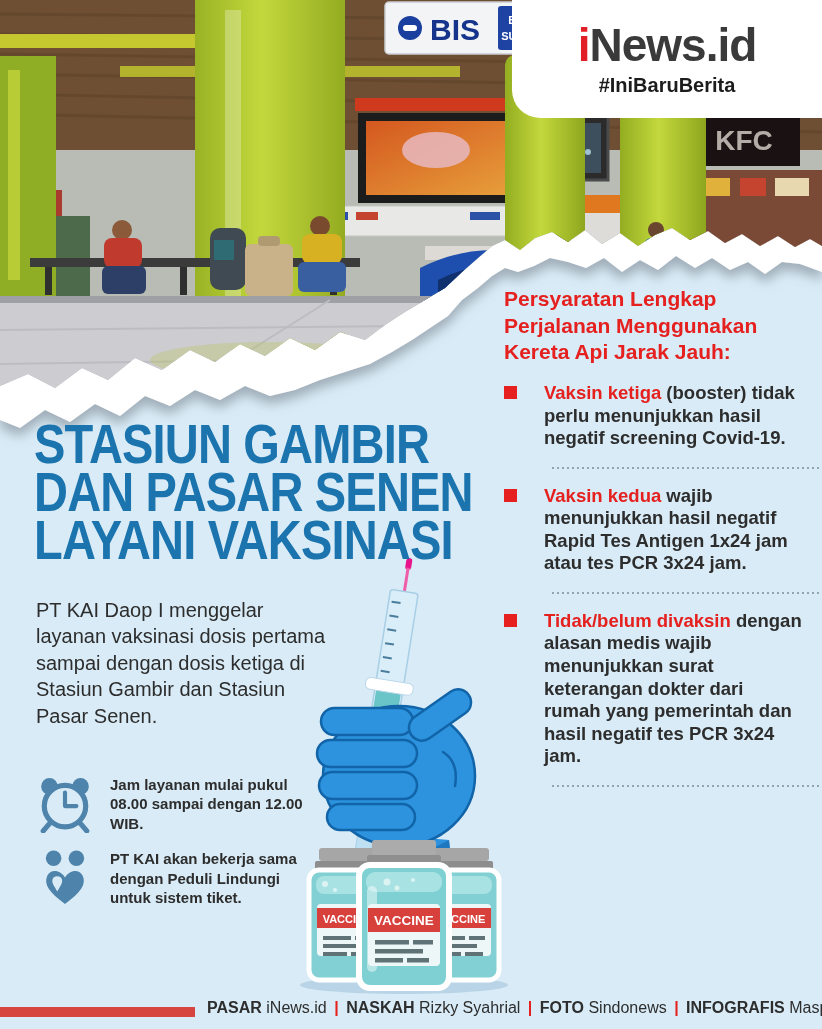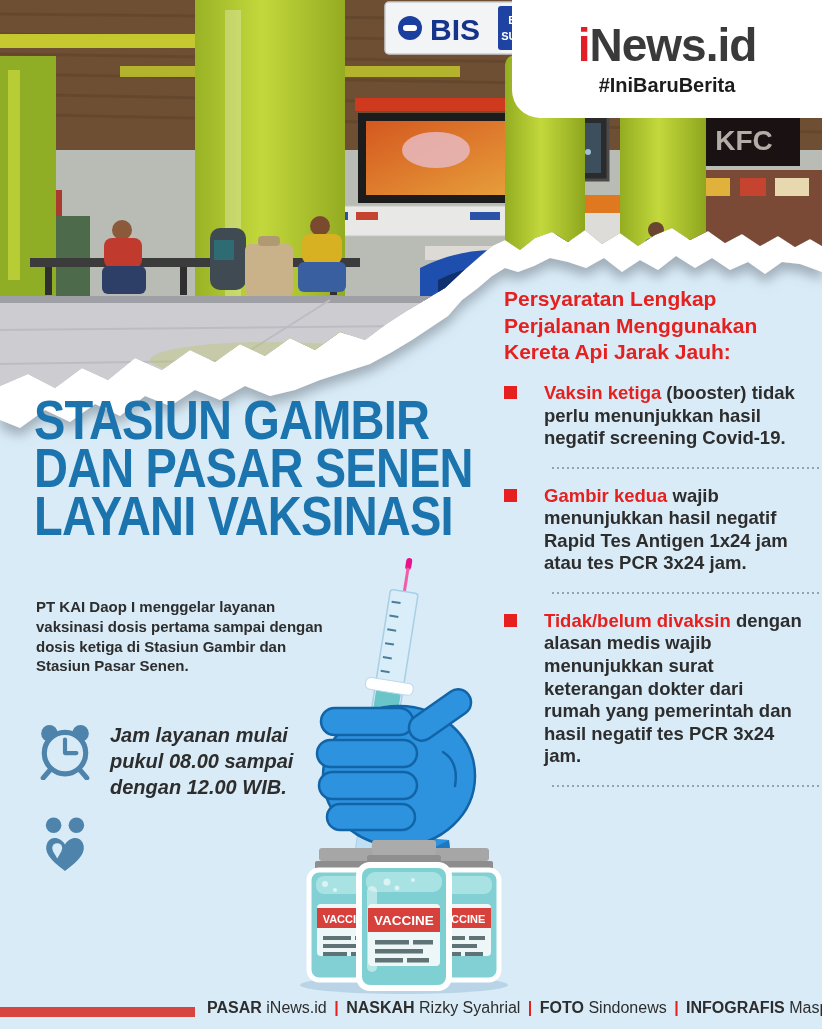--- a/index.html
+++ b/index.html
@@ -12,34 +12,34 @@
   
   .logo-card{
     position:absolute;left:512px;top:0;width:310px;height:118px;z-index:4;
     background:#ffffff;border-radius:0 0 0 28px;
     display:flex;flex-direction:column;align-items:center;justify-content:center;
   }
   .logo{font-size:46px;font-weight:bold;color:#3a3a3a;letter-spacing:-1px;line-height:1;}
   .logo .logo-i{color:#e21e26;}
   .tagline{font-size:20px;font-weight:bold;color:#1c1c1c;margin-top:6px;}
   
-  .headline{position:absolute;left:34px;top:396px;z-index:3;margin:0;}
+  .headline{position:absolute;left:34px;top:420px;z-index:3;margin:0;}
   .headline span{
     display:block;white-space:nowrap;font-size:56px;line-height:48px;
     font-weight:bold;letter-spacing:-1px;color:#1b74ae;
     transform:scaleX(.84);transform-origin:0 50%;
   }
   
   .left-col{position:absolute;left:36px;top:597px;width:302px;z-index:3;}
-  .intro{margin:0;font-size:15px;line-height:1.32;font-weight:bold;color:#2d2d2d;}
+  .intro{margin:0;font-size:20px;line-height:1.32;font-weight:normal;color:#2d2d2d;}
   .info-list{margin-top:46px;}
   .info-item{display:flex;gap:16px;align-items:flex-start;}
   .info-item + .info-item{margin-top:16px;}
   .info-item .icn{flex:0 0 58px;}
-  .info-item p{margin:0;font-size:20px;line-height:1.3;font-weight:bold;color:#2d2d2d;width:212px;font-style:italic;}
+  .info-item p{margin:0;font-size:15px;line-height:1.3;font-weight:bold;color:#2d2d2d;width:212px;}
   
   .illus{position:absolute;left:293px;top:552px;width:222px;height:445px;z-index:2;}
   
   .reqs{position:absolute;left:504px;top:286px;width:308px;z-index:3;}
   .reqs h2{margin:0 0 16px 0;font-size:21px;line-height:1.27;font-weight:bold;color:#e5201e;}
   .req-item{position:relative;padding-left:24px;margin-bottom:9px;width:282px;}
   .req-item .bullet{position:absolute;left:0;top:4px;width:13px;height:13px;background:#e5201e;}
   .req-item p{margin:16px;font-size:18.5px;line-height:1.22;font-weight:bold;color:#2d2d2d;width:258px;}
   .req-item .lead{color:#e5201e;}
   .dotted{
@@ -216,20 +216,21 @@
         <p>Jam layanan mulai pukul 08.00 sampai dengan 12.00 WIB.</p>
       </div>
       <div class="info-item">
         <svg class="icn" width="58" height="58" viewBox="0 0 56 56">
           <circle cx="17" cy="9" r="7.5" fill="#4e84ab"></circle>
           <circle cx="39" cy="9" r="7.5" fill="#4e84ab"></circle>
           <path d="M28,53 C13,42 7,34 11,25.5 C15,18.5 24,20.5 28,27.5 C32,20.5 41,18.5 45,25.5 C49,34 43,42 28,53 Z" fill="#4e84ab"></path>
           <circle cx="20.5" cy="31" r="4.8" fill="#d8ebf6"></circle>
           <path d="M16.2,33.5 L24.8,33.5 L20.5,41 Z" fill="#d8ebf6"></path>
         </svg>
+        <p>PT KAI akan bekerja sama dengan Peduli Lindungi untuk sistem tiket.</p>
       </div>
     </div>
   </div>
 
   <svg class="illus" viewBox="0 0 222 445" xmlns="http://www.w3.org/2000/svg">
 
     <g transform="translate(117,4) rotate(9)">
       <rect x="-3" y="2" width="6" height="12" rx="3" fill="#e8128c"></rect>
       <rect x="-1.5" y="12" width="3" height="26" fill="#ef5da8"></rect>
       <rect x="-14" y="36" width="28" height="210" rx="3" fill="#d9eef9" stroke="#a8cfe6" stroke-width="1.5"></rect>
@@ -331,21 +332,21 @@
     <h2>Persyaratan Lengkap Perjalanan Menggunakan Kereta Api Jarak Jauh:</h2>
 
     <div class="req-item">
       <span class="bullet"></span>
       <p><b class="lead">Vaksin ketiga</b><span> (booster) tidak perlu menunjukkan hasil negatif screening Covid-19.</span></p>
       <div class="dotted"></div>
     </div>
 
     <div class="req-item">
       <span class="bullet"></span>
-      <p><b class="lead">Gambir kedua</b><span> wajib menunjukkan hasil negatif Rapid Tes Antigen 1x24 jam atau tes PCR 3x24 jam.</span></p>
+      <p><b class="lead">Vaksin kedua</b><span> wajib menunjukkan hasil negatif Rapid Tes Antigen 1x24 jam atau tes PCR 3x24 jam.</span></p>
       <div class="dotted"></div>
     </div>
 
 
     <div class="req-item">
       <span class="bullet"></span>
       <p><b class="lead">Tidak/belum divaksin</b><span> dengan alasan medis wajib menunjukkan surat keterangan dokter dari rumah yang pemerintah dan hasil negatif tes PCR 3x24 jam.</span></p>
       <div class="dotted"></div>
     </div>
 

